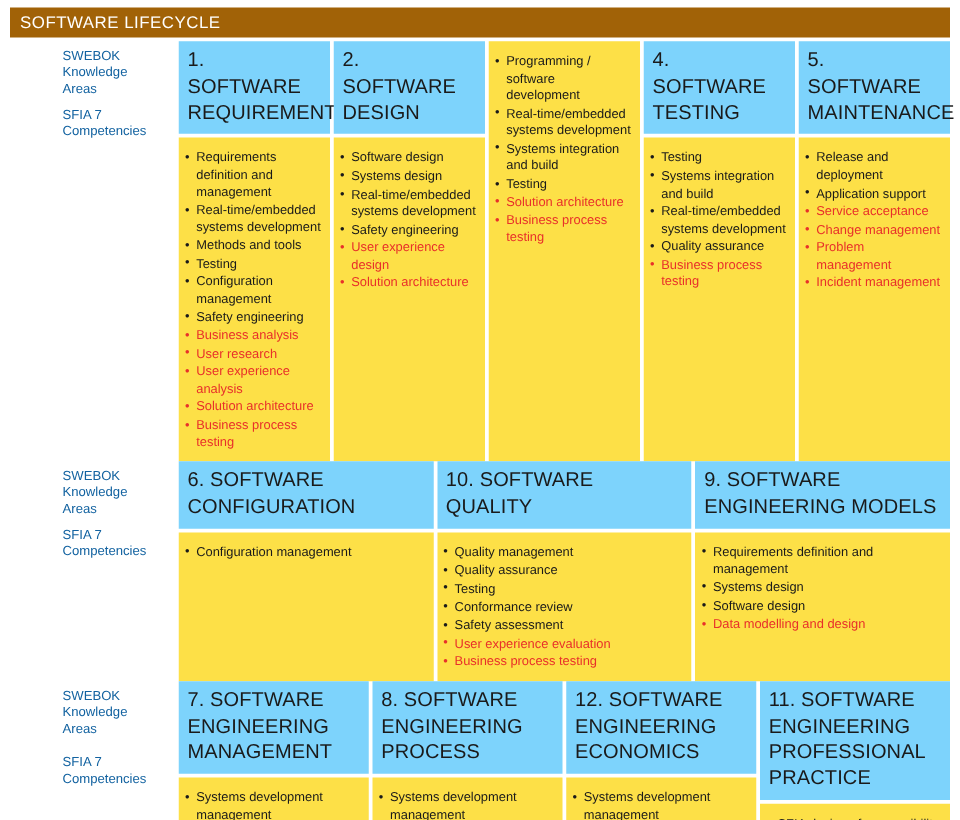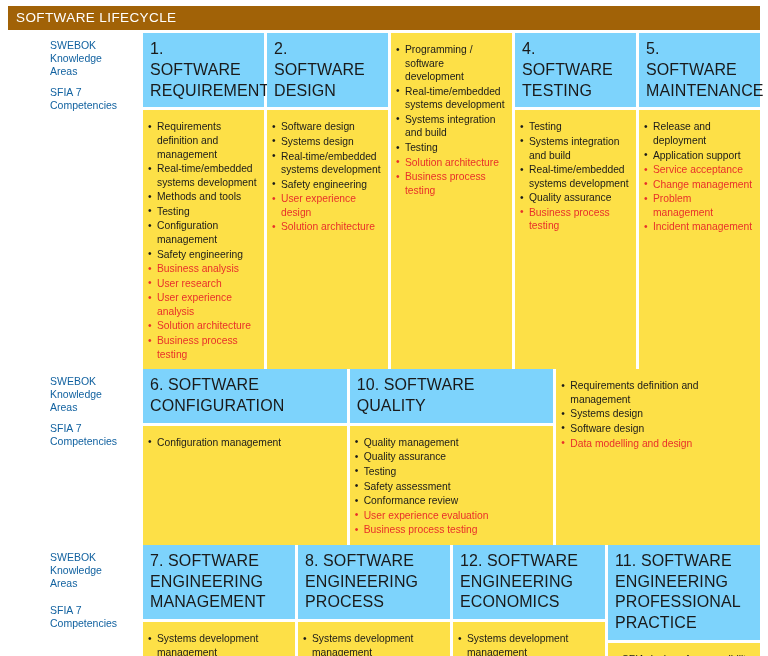--- a/index.html
+++ b/index.html
@@ -238,29 +238,30 @@
         </div>
       </div>
 
       <div class="col">
         <div class="head-cell">10. SOFTWARE QUALITY</div>
         <div class="body-cell">
           <ul class="items">
             <li>Quality management</li>
             <li>Quality assurance</li>
             <li>Testing</li>
+            <li>Conformance review</li>
             <li>Safety assessment</li>
-            <li>Conformance review</li>
             <li class="red">User experience evaluation</li>
             <li class="red">Business process testing</li>
           </ul>
         </div>
       </div>
 
       <div class="col">
+        <div class="head-cell">9. SOFTWARE ENGINEERING MODELS</div>
         <div class="body-cell">
           <ul class="items">
             <li>Requirements definition and management</li>
             <li>Systems design</li>
             <li>Software design</li>
             <li class="red">Data modelling and design</li>
           </ul>
         </div>
       </div>
 

